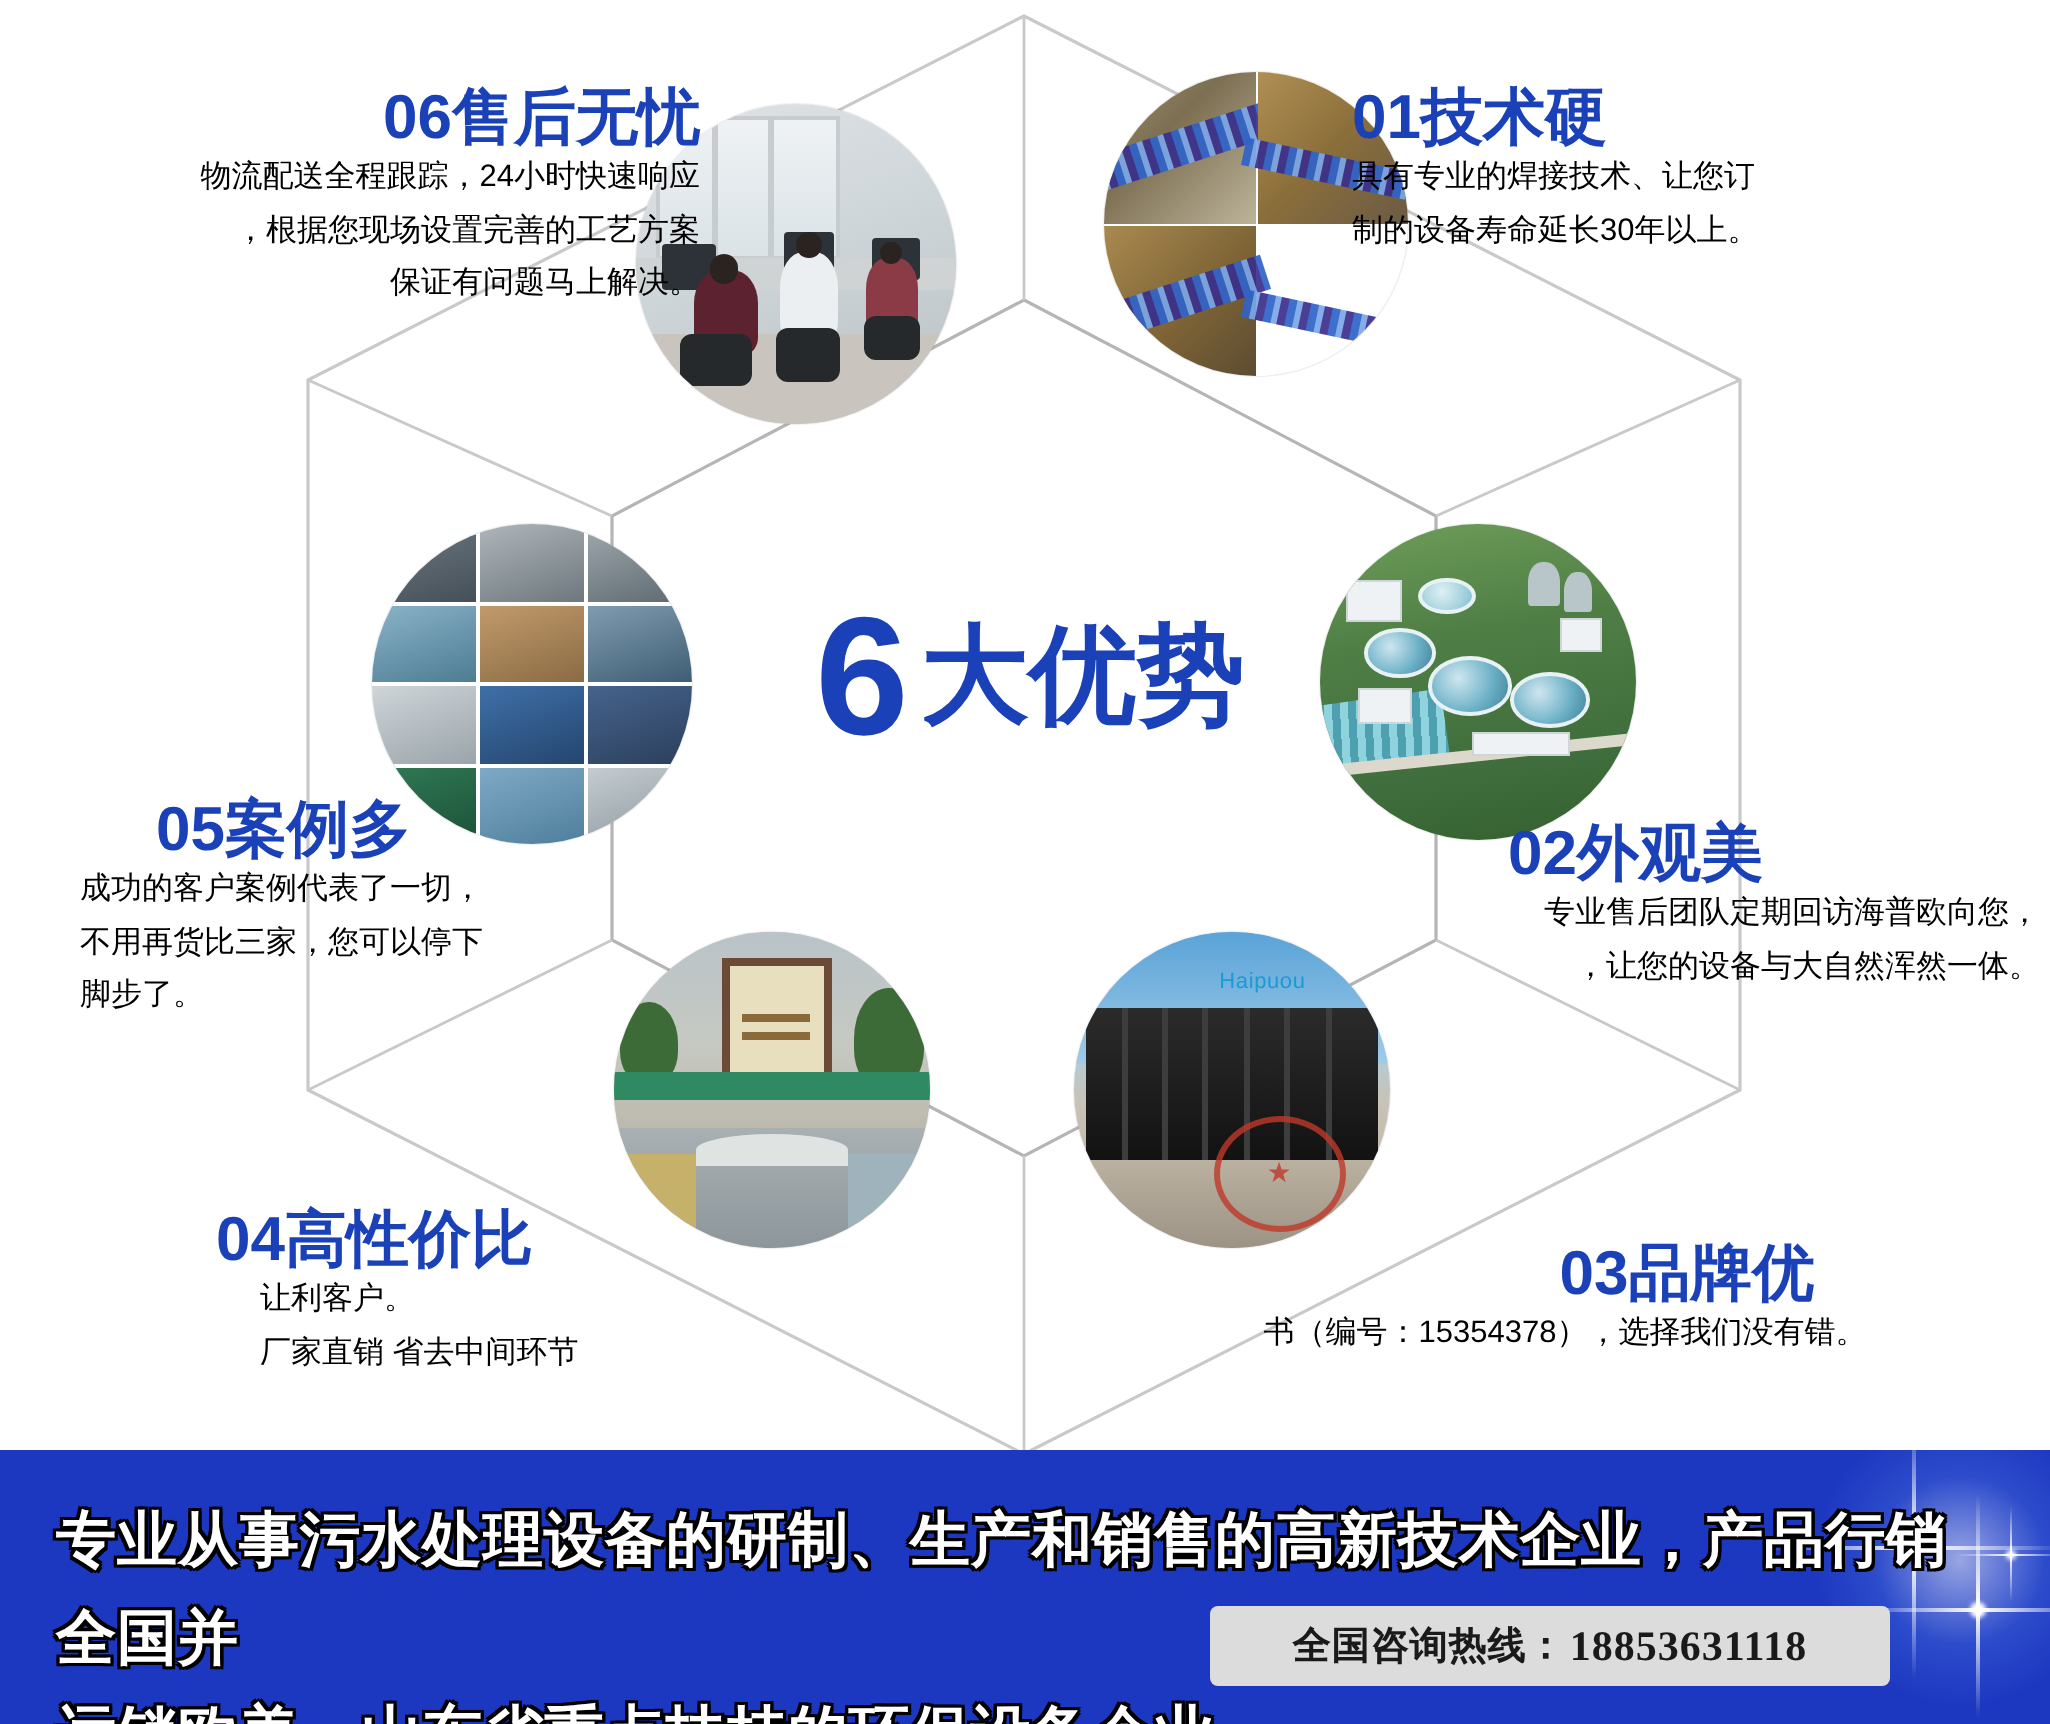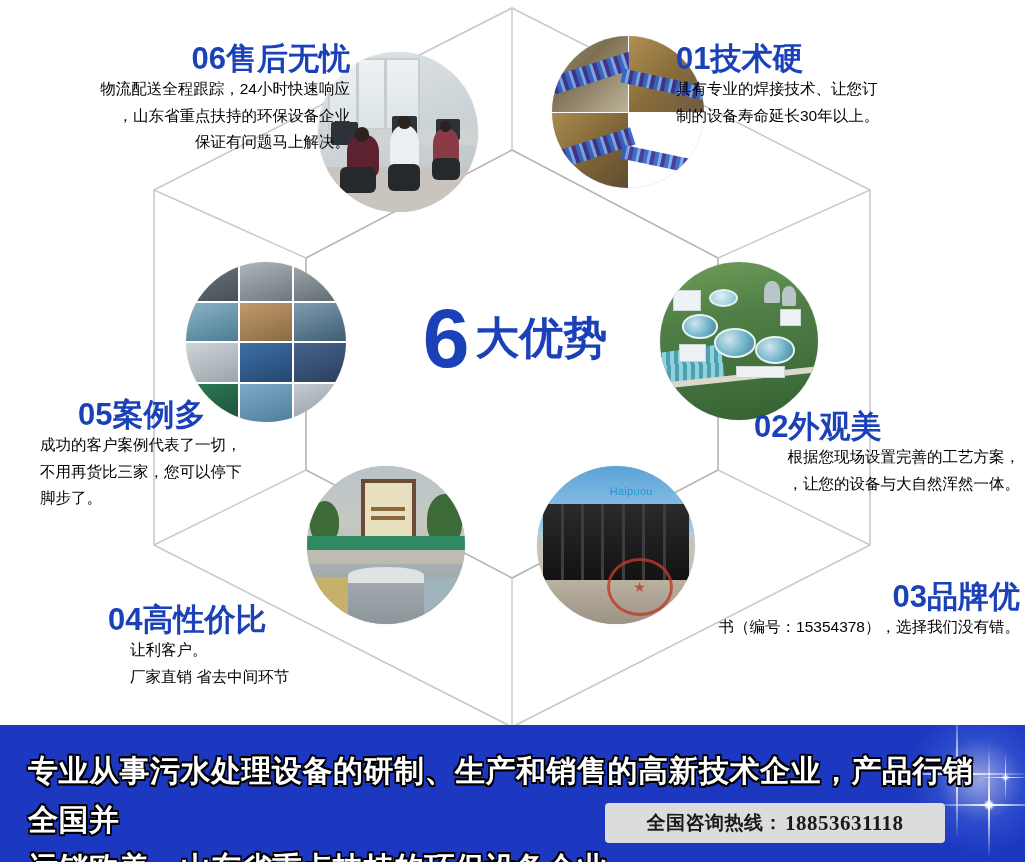--- a/index.html
+++ b/index.html
@@ -19,21 +19,21 @@
   .center-title{
     position:absolute;left:385px;top:288px;width:260px;height:100px;
     display:flex;align-items:center;justify-content:center;
     color:#1a41b8;white-space:nowrap;
   }
   .center-title .num{
     font-size:84px;font-weight:bold;line-height:1;letter-spacing:-2px;
     font-family:"Liberation Sans","DejaVu Sans",sans-serif;
   }
   .center-title .cn{
-    font-size:44px;font-weight:bold;line-height:1;margin-left:8px;
+    font-size:54px;font-weight:bold;line-height:1;margin-left:8px;
     font-family:"Liberation Sans","DejaVu Sans",sans-serif;
   }
 
   
   .photo{
     position:absolute;border-radius:50%;overflow:hidden;
     box-shadow:0 0 1px rgba(0,0,0,.25);
   }
   .photo .ph-inner{width:100%;height:100%;position:relative;}
 
@@ -153,21 +153,21 @@
     white-space:nowrap;letter-spacing:0px;
   }
   .bd{
     color:#000000;font-size:15.5px;line-height:1.72;
   }
 
   .b06{left:10px;top:42px;width:340px;text-align:right;}
   .b06 .hd{text-align:right;}
   .b01{left:676px;top:42px;width:330px;text-align:left;}
   .b02{left:700px;top:410px;width:320px;text-align:right;}
-  .b03{left:545px;top:580px;width:475px;text-align:right;}
+  .b03{left:545px;top:620px;width:475px;text-align:center;}
   .b05{left:40px;top:398px;width:300px;text-align:left;}
   .b04{left:108px;top:603px;width:300px;text-align:left;}
 
   
   .banner{
     position:absolute;left:0;top:725px;width:1025px;height:137px;
     background:#1c37c0;overflow:hidden;
   }
   .banner .spark{position:absolute;pointer-events:none;}
   .banner .sp-core{position:absolute;border-radius:50%;background:#fff;filter:blur(1px);}
@@ -314,37 +314,37 @@
       <div class="g9"></div>
     <div class="g10"></div>
       <div class="g11"></div>
       <div class="g12"></div>
   </div>
 
   <div class="block b06">
     <div class="hd">06售后无忧</div>
     <div class="bd">
       <div>物流配送全程跟踪，24小时快速响应</div>
-      <div>，山东省重点扶持的环保设备企业</div>
+      <div>，根据您现场设置完善的工艺方案</div>
       <div>保证有问题马上解决。</div>
     </div>
   </div>
 
   <div class="block b01">
     <div class="hd">01技术硬</div>
     <div class="bd">
       <div>具有专业的焊接技术、让您订</div>
       <div>制的设备寿命延长30年以上。</div>
     </div>
   </div>
 
   <div class="block b02">
     <div class="hd" style="text-align:left;margin-left:54px;">02外观美</div>
     <div class="bd">
-      <div>根据您现场设置完善的工艺方案，</div>
+      <div>专业售后团队定期回访海普欧向您，</div>
       <div>，让您的设备与大自然浑然一体。</div>
     </div>
   </div>
 
   <div class="block b03">
     <div class="hd" style="margin-left:122px;">03品牌优</div>
     <div class="bd">
       <div>书（编号：15354378），选择我们没有错。</div>
     </div>
   </div>

